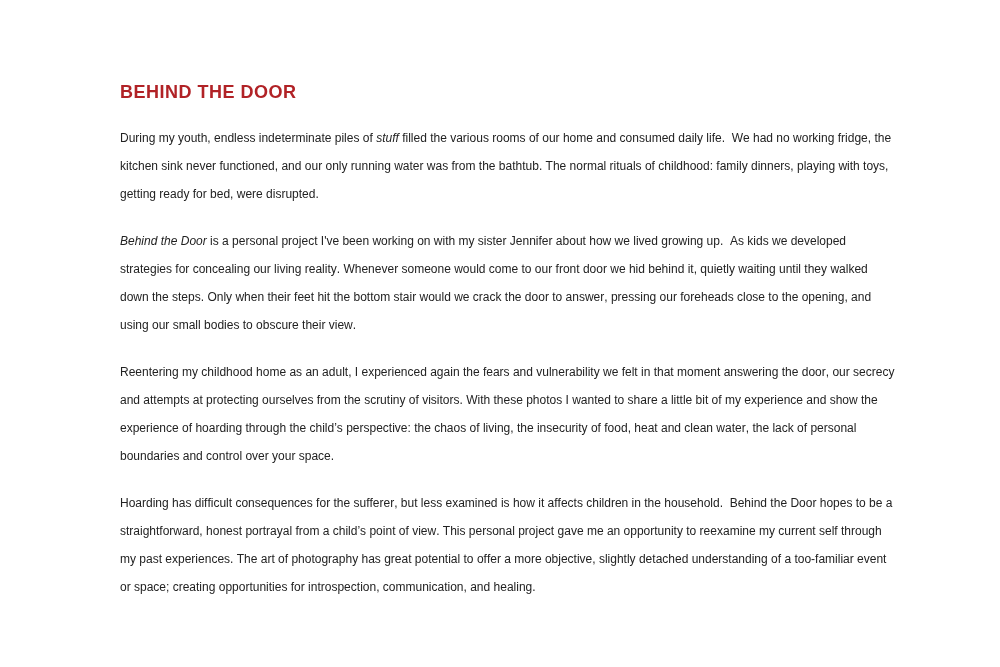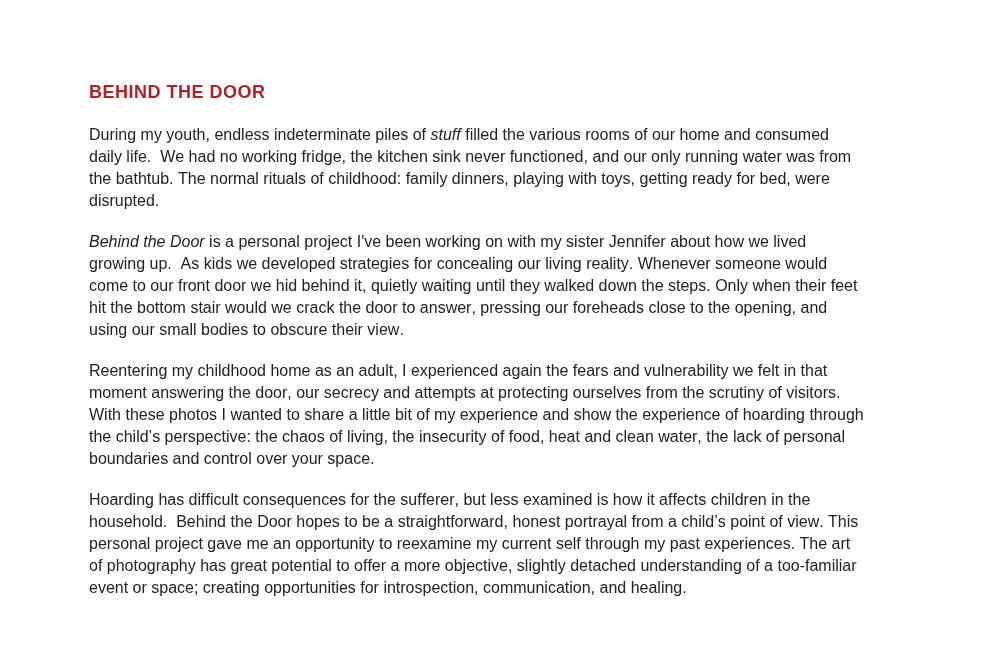--- a/index.html
+++ b/index.html
@@ -7,36 +7,36 @@
     padding: 0;
     width: 1000px;
     height: 667px;
     background: #ffffff;
     overflow: hidden;
     font-family: "Liberation Sans", sans-serif;
     font-kerning: none;
   }
   .page {
     position: absolute;
-    left: 89px;
+    left: 120px;
     top: 82px;
     width: 775px;
   }
   .page-title {
     margin: 0 0 22px 0;
     font-size: 18px;
     line-height: 20px;
     font-weight: bold;
     letter-spacing: 0.5px;
     white-space: pre;
   }
   .article-body p {
     margin: 8px 0 19px 0;
-    font-size: 16px;
-    line-height: 22px;
+    font-size: 12px;
+    line-height: 28px;
     white-space: pre-wrap;
   }
   .article-body p:last-child {
     margin-bottom: 0;
   }
   .italic {
     font-style: italic;
   }
 </style>
 </head>

